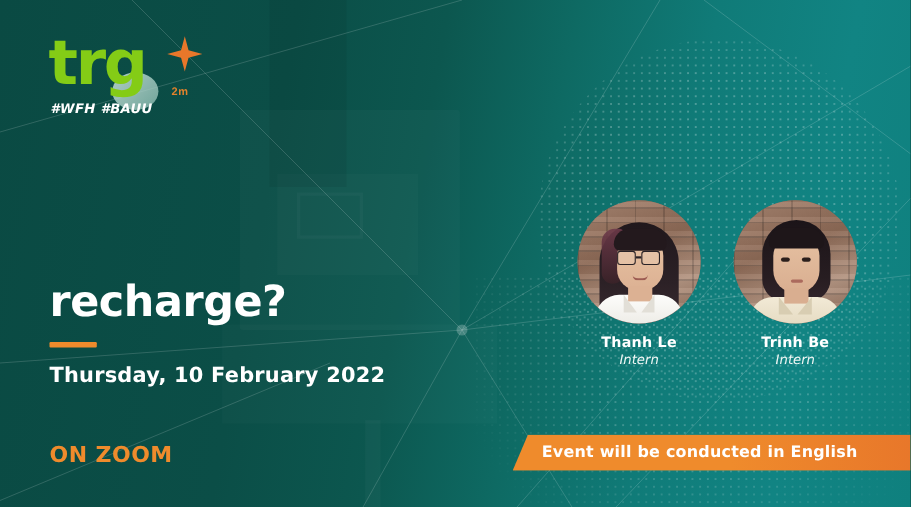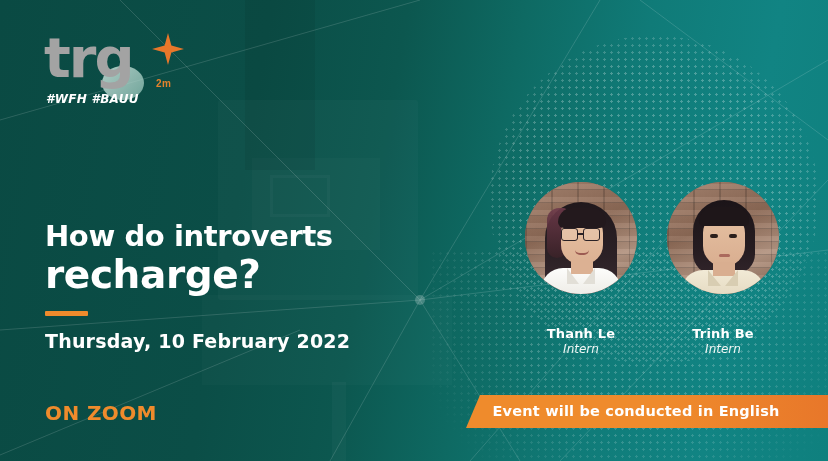--- a/index.html
+++ b/index.html
@@ -98,21 +98,21 @@
   .logo {
     position: absolute; left: 44px; top: 30px;
     width: 150px; height: 80px;
   }
   .logo-word {
     position: absolute; left: 0; top: 0;
     font-family: "DejaVu Sans", sans-serif;
     font-weight: bold;
     font-size: 56px;
     line-height: 56px;
-    color: #a3a3a3;
+    color: #84cc16;
     letter-spacing: -2px;
   }
   .logo-blob {
     position: absolute; left: 58px; top: 36px;
     width: 42px; height: 34px;
     border-radius: 50%;
     background: linear-gradient(135deg, rgba(215,235,228,.95), rgba(150,198,186,.85));
     opacity: .85;
   }
   .logo-sup {
@@ -353,21 +353,21 @@
     border-width: 16px 0 0 13px;
     border-color: transparent transparent transparent #d8cdb2;
   }
   .b-collar-r {
     left: 58px;
     border-width: 16px 13px 0 0;
     border-color: transparent #d8cdb2 transparent transparent;
   }
 
   .sp-name {
-    margin-top: 32px;
+    margin-top: 10px;
     text-align: center;
     font-family: "DejaVu Sans", sans-serif;
     font-size: 13px; font-weight: bold;
     color: #ffffff;
     letter-spacing: .2px;
   }
   .sp-role {
     text-align: center;
     font-family: "DejaVu Sans", sans-serif;
     font-size: 12px;
@@ -436,21 +436,20 @@
   <div class="logo">
     <div class="logo-blob"></div>
     <div class="logo-word">trg</div>
     <svg class="logo-star" viewBox="0 0 34 34">
       <path d="M17 1 L20.4 13.6 L33 17 L20.4 20.4 L17 33 L13.6 20.4 L1 17 L13.6 13.6 Z" fill="#e8772a"></path>
     </svg>
     <div class="logo-sup">2m</div>
     <div class="logo-tag">#WFH #BAUU</div>
   </div>
 
-  <div class="topic-line1">How do introverts</div>
   <div class="topic-line2">recharge?</div>
 
   <div class="divider"></div>
 
   <div class="date">Thursday, 10 February 2022</div>
   <div class="onzoom">ON ZOOM</div>
 
   <div class="speaker speaker-a">
     <div class="avatar">
       <div class="brick"></div>

